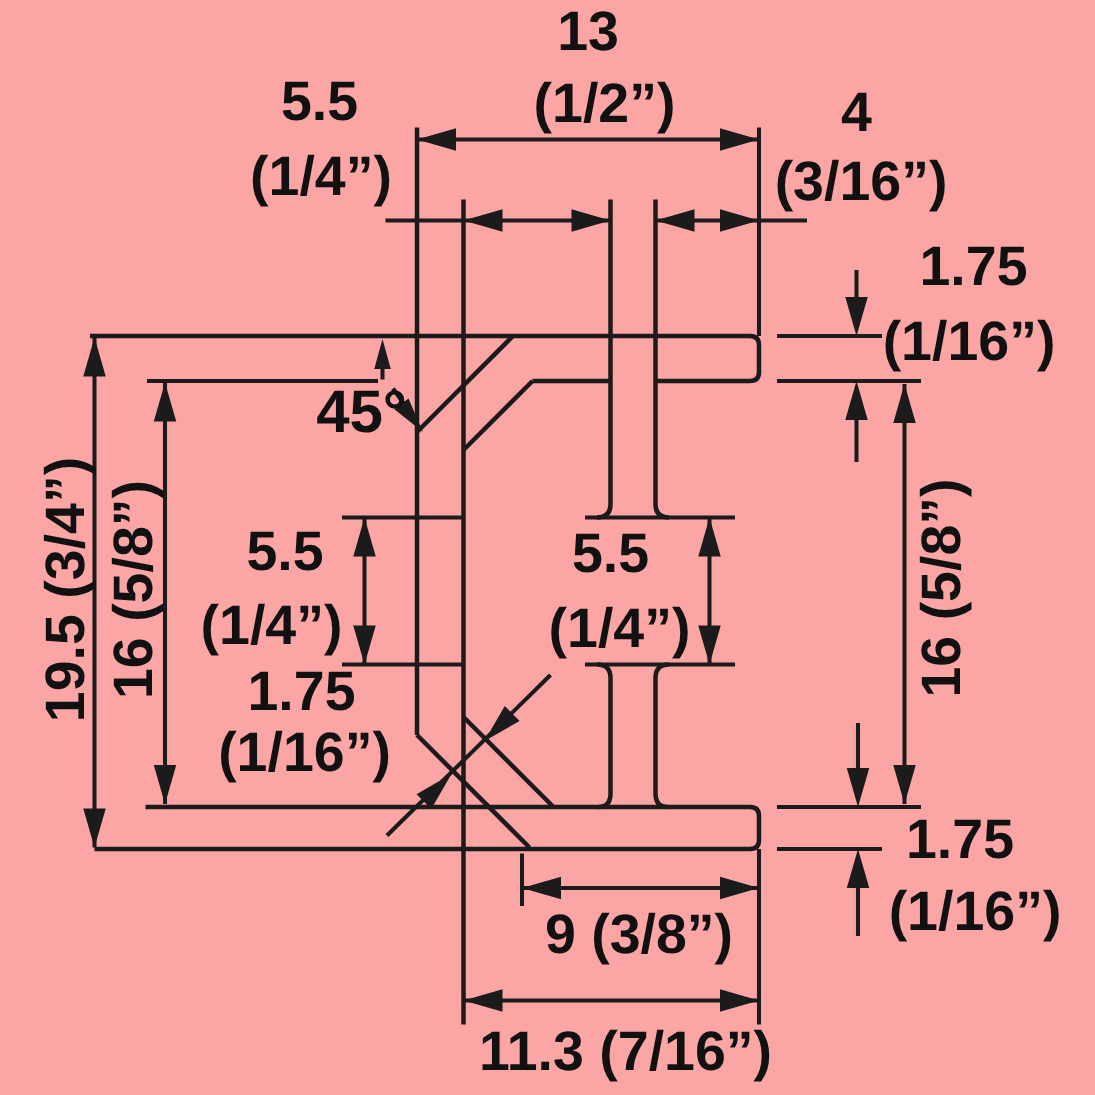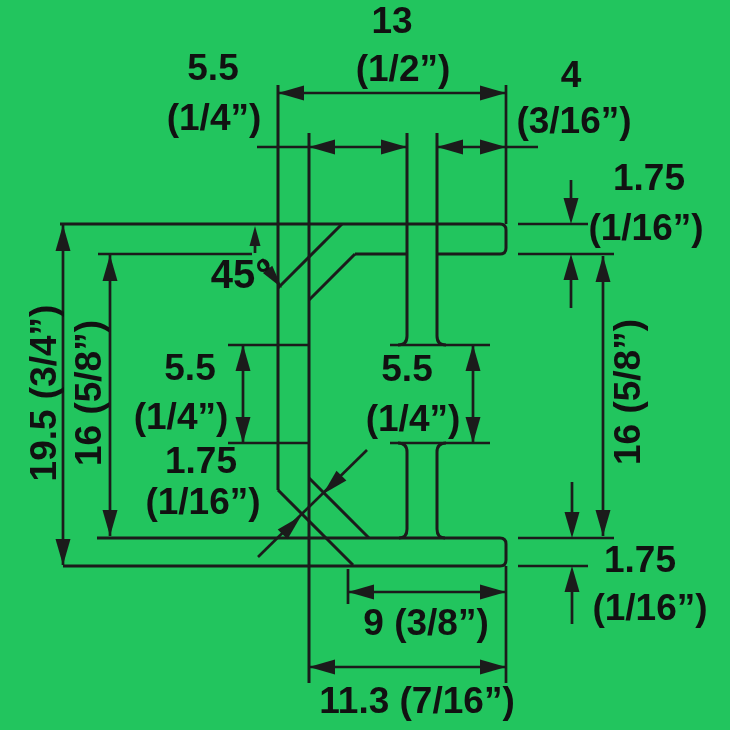--- a/index.html
+++ b/index.html
@@ -6,21 +6,21 @@
     margin: 0;
     padding: 0;
     background: #ffffff;
     width: 730px;
     height: 730px;
     overflow: hidden;
   }
   .drawing-wrap {
     width: 730px;
     height: 730px;
-    background: #22c55e;
+    background: #fca5a5;
   }
   svg {
     display: block;
   }
   .ink-line {
     fill: none;
     stroke: #1b1b1b;
     stroke-width: 3;
     stroke-linecap: butt;
     stroke-linejoin: round;

